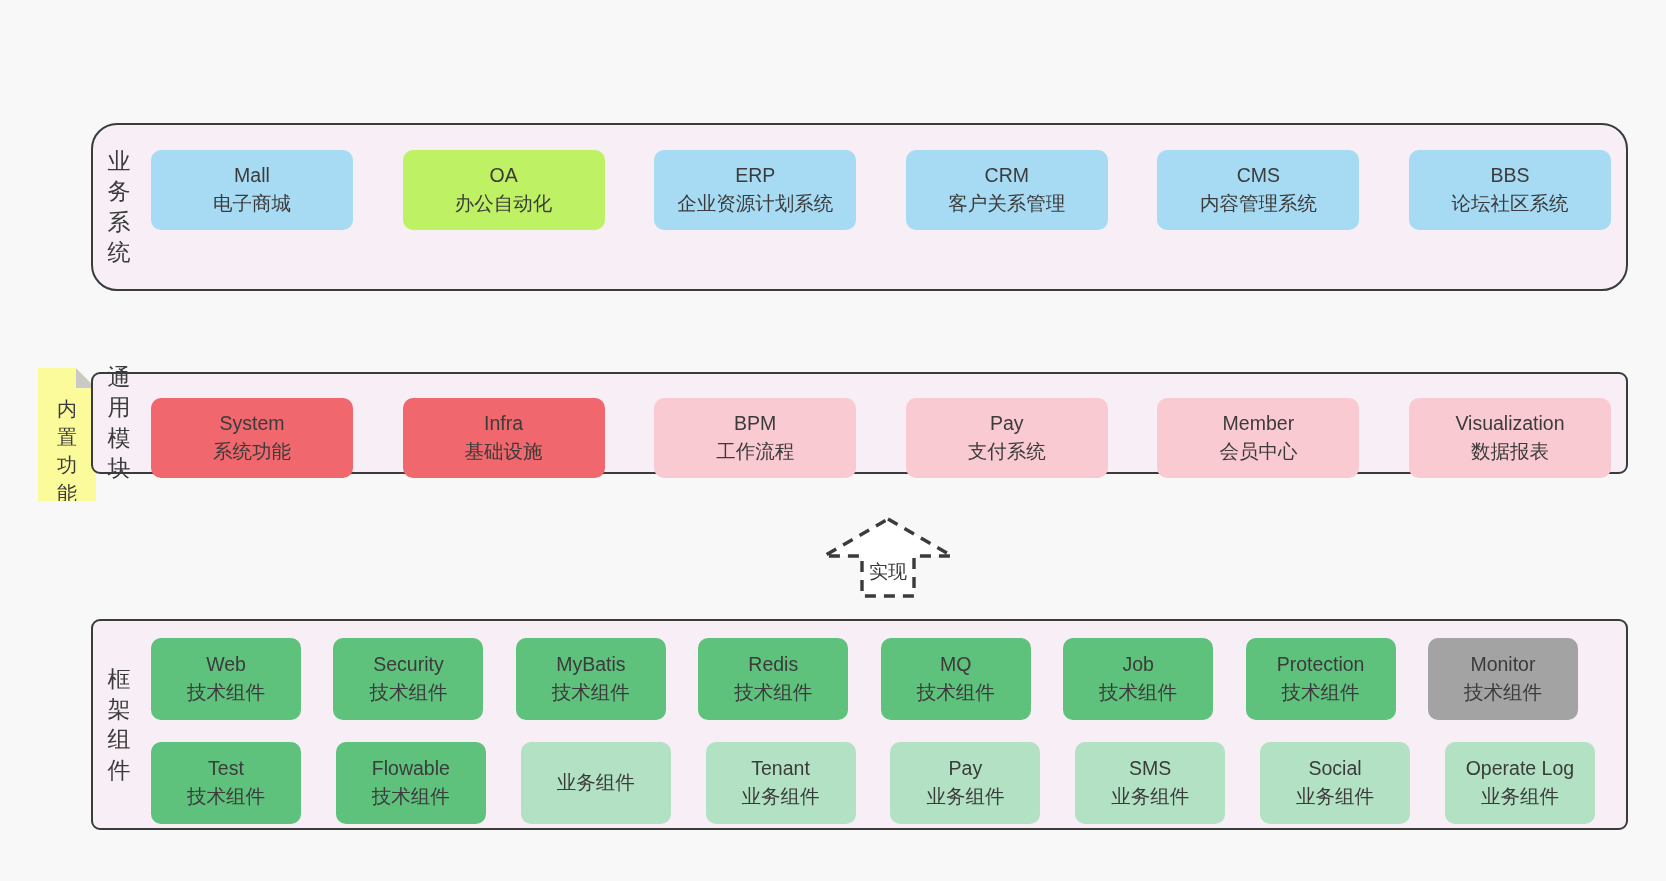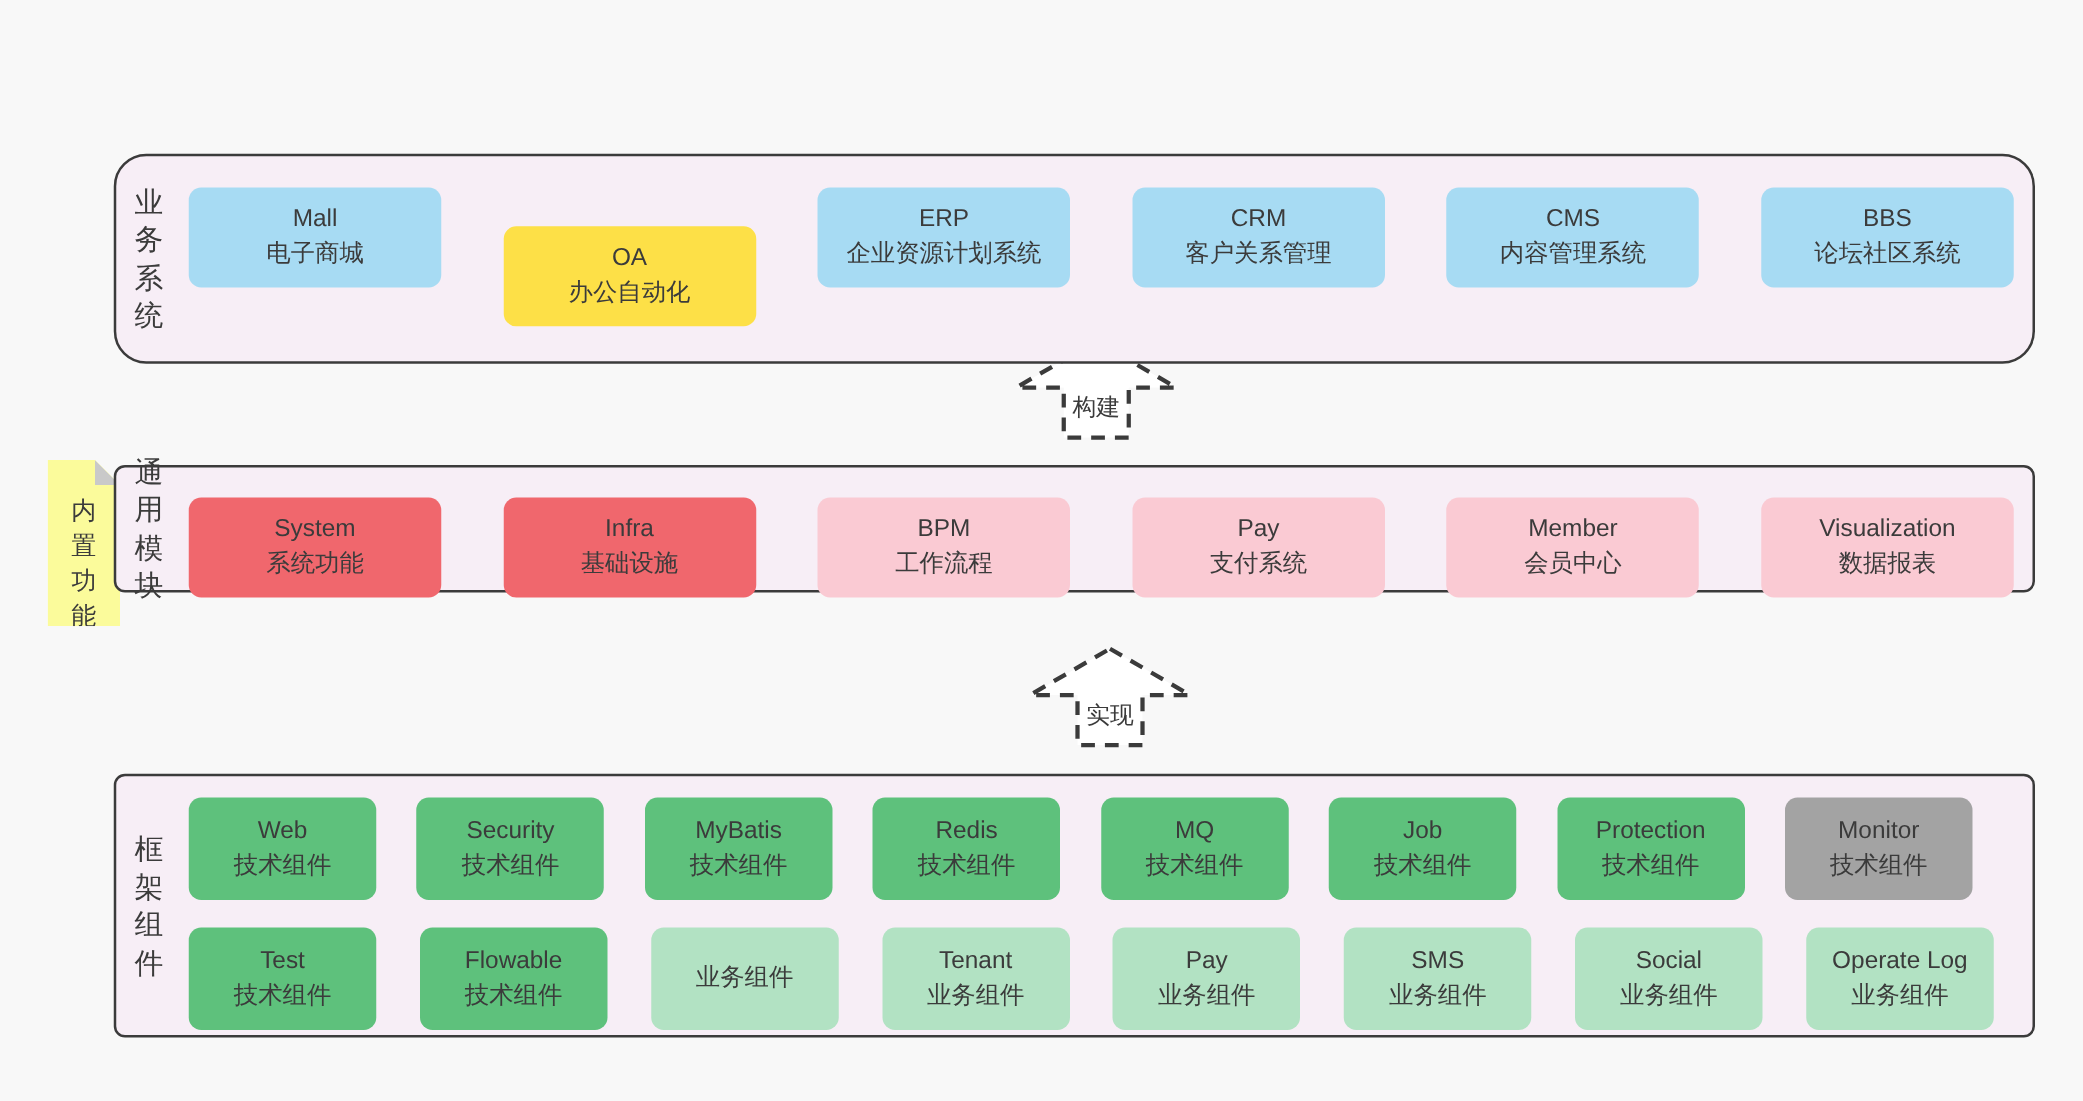--- a/index.html
+++ b/index.html
@@ -49,21 +49,21 @@
 
 <div class="canvas">
 
   <section class="layer" id="layer-business" style="background: rgb(247, 238, 246);">
     <div class="v-label">业务系统</div>
     <div class="box-row" id="row-business">
         <div class="box box-wide" style="background: rgb(167, 219, 243);">
           <div>Mall</div>
           <div>电子商城</div>
         </div>
-        <div class="box box-wide" style="background: #fde047; margin-top: 31px;">
+        <div class="box box-wide" style="background: #bef264;">
           <div>OA</div>
           <div>办公自动化</div>
         </div>
         <div class="box box-wide" style="background: rgb(167, 219, 243);">
           <div>ERP</div>
           <div>企业资源计划系统</div>
         </div>
         <div class="box box-wide" style="background: rgb(167, 219, 243);">
           <div>CRM</div>
           <div>客户关系管理</div>
@@ -72,26 +72,20 @@
           <div>CMS</div>
           <div>内容管理系统</div>
         </div>
         <div class="box box-wide" style="background: rgb(167, 219, 243);">
           <div>BBS</div>
           <div>论坛社区系统</div>
         </div>
       </div>
   </section>
 
-  <div class="arrow" id="arrow-build">
-    <svg width="140" height="84" viewBox="0 0 140 84">
-      <polygon points="70,3 134,40 96,40 96,80 44,80 44,40 6,40" fill="#ffffff" stroke="#3b3b3b" stroke-width="3.4" stroke-dasharray="11 8"></polygon>
-    </svg>
-    <div class="arrow-label">构建</div>
-  </div>
 
   <div class="sticky" id="sticky-modules" style="background: rgb(251, 251, 155);">
     <div class="sticky-fold" style="background: rgb(201, 201, 201);"></div>
     <div class="sticky-label">内置功能</div>
   </div>
 
   <section class="layer" id="layer-modules" style="background: rgb(247, 238, 246);">
     <div class="v-label">通用模块</div>
     <div class="box-row" id="row-modules">
         <div class="box box-wide" style="background: rgb(240, 103, 109);">

